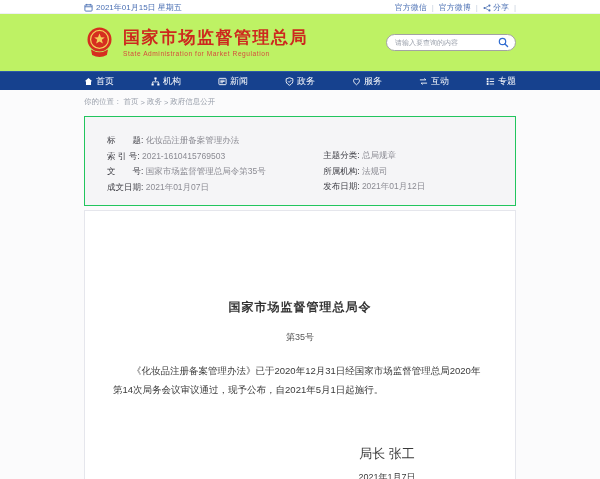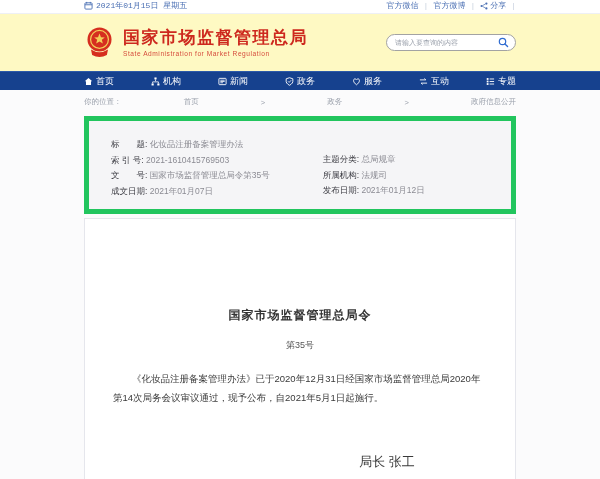--- a/index.html
+++ b/index.html
@@ -2,51 +2,51 @@
 <html><head>
 <meta charset="utf-8">
 <style>
   * { margin:0; padding:0; box-sizing:border-box; }
   html,body { width:600px; height:479px; overflow:hidden; background:#fbfbfc;
     font-family:"Liberation Sans","DejaVu Sans",sans-serif; }
   .container { width:432px; margin:0 auto; }
 
   
   .topbar { background:#fff; border-bottom:1px solid #eef0f5; height:14px; }
-  .topbar .container { display:flex; align-items:flex-start; height:100%; font-size:8px; color:#4a6fb3;font-family:Liberation Mono, monospace; }
+  .topbar .container { display:flex; align-items:flex-end; height:100%; font-size:8px; color:#4a6fb3; }
   .topbar-date { display:flex; align-items:center; gap:3px; }
   .topbar-right { margin-left:auto; display:flex; align-items:center; gap:5px; }
   .topbar-right a { color:#4a6fb3; text-decoration:none; cursor:pointer; display:flex; align-items:center; gap:2px;}
   .sep { color:#c6cfdd; }
 
   
-  .header { background:#fef9c3; height:57px; }
+  .header { background:#bef264; height:57px; }
   .header .container { display:flex; align-items:center; height:100%; }
   .logo { width:31px; height:35px; margin-right:8px; flex:0 0 auto; }
   .title-cn { font-size:17px; font-weight:bold; color:#cd281e; letter-spacing:1.5px; line-height:20px;}
   .title-en { font-size:6.6px; color:#d54b3c; letter-spacing:0.55px; margin-top:2px; }
   .search { margin-left:auto; width:130px; height:17px; border:1px solid #a3a3a3; border-radius:9px;
     display:flex; align-items:center; padding:0 6px 0 8px; background:#fff; }
   .search input { border:none; outline:none; flex:1; font-size:7px; color:#333; background:transparent; min-width:0;}
   .search input::placeholder { color:#9aa0ab; }
   .search-btn { width:11px; height:11px; cursor:pointer; flex:0 0 auto; }
 
   
   .nav { background:#16418e; height:19px; border-top:1px solid #2c59a8; }
   .nav .container { display:flex; justify-content:space-between; align-items:center; height:100%; }
   .nav-item { display:flex; align-items:center; gap:3px; color:#fff; font-size:9px; cursor:pointer; }
   .nav-item svg { display:block; }
 
   
   .breadcrumb { padding:7px 0 9px; font-size:7.5px; color:#9aa0ab; }
-  .breadcrumb .container { display:flex; gap:2px; align-items:center;justify-content:space-between;}
+  .breadcrumb .container { display:flex; gap:2px; align-items:center;}
   .crumb { color:#9aa0ab; text-decoration:none; cursor:pointer; }
 
   
-  .meta-panel { background:#f5f5f7; border:5px solid #22c55e; padding:16px 22px 10px; display:flex; }
+  .meta-panel { background:#f5f5f7; border:1px solid #22c55e; padding:16px 22px 10px; display:flex; }
   .meta-col-left { width:56%; }
   .meta-col-right { width:44%; padding-top:15px; }
   .meta-row { font-size:8.5px; line-height:15.5px; white-space:pre; }
   .meta-label { color:#3d3d44; }
   .meta-value { color:#8b8b93; }
 
   
   .doc-card { background:#fff; border:1px solid #e5e6ec; margin-top:4px; padding:0 28px; min-height:290px; }
   .doc-title { text-align:center; padding-top:88px; font-size:12px; font-weight:600; color:#333; letter-spacing:1px; }
   .doc-number { text-align:center; margin-top:15px; font-size:9px; color:#555; }

